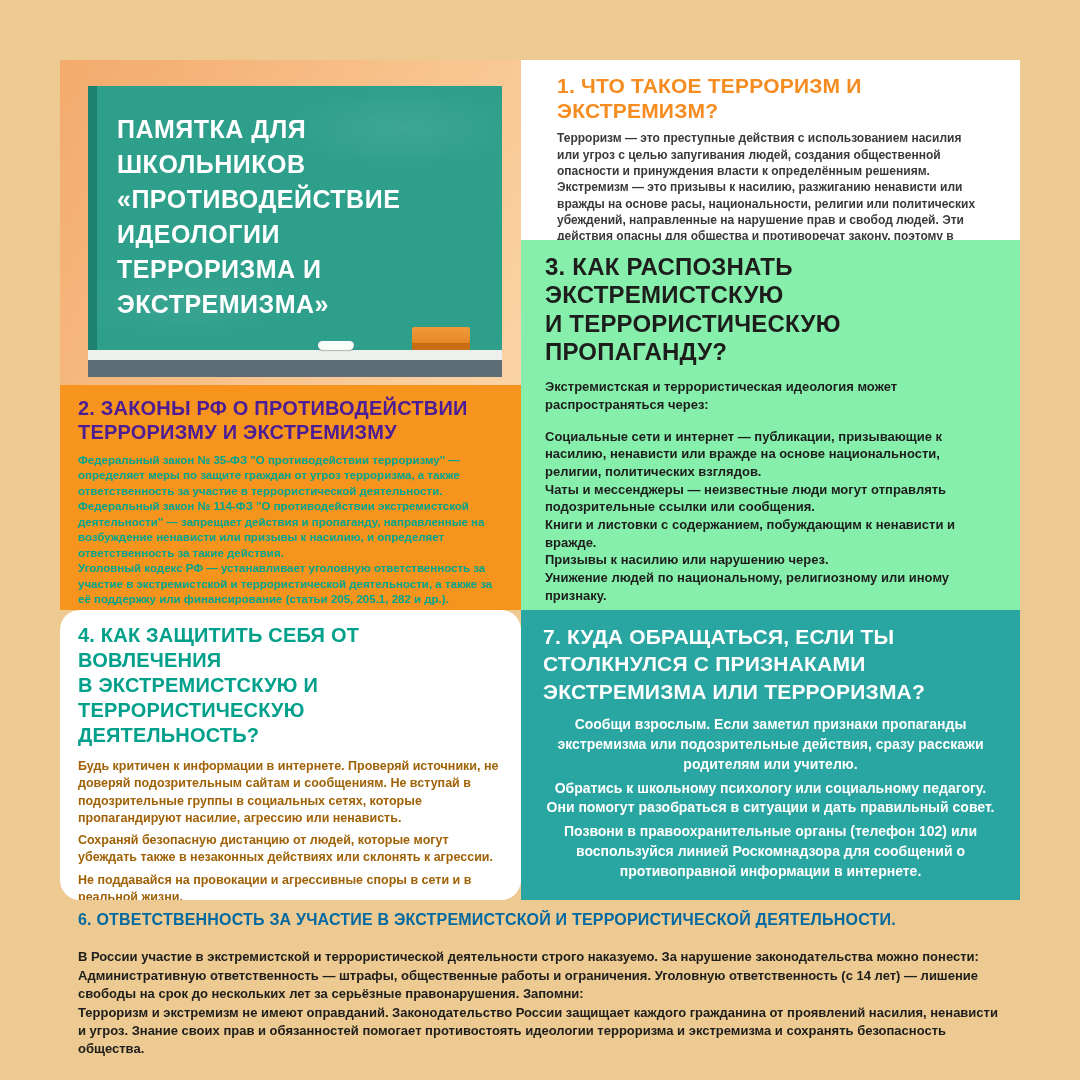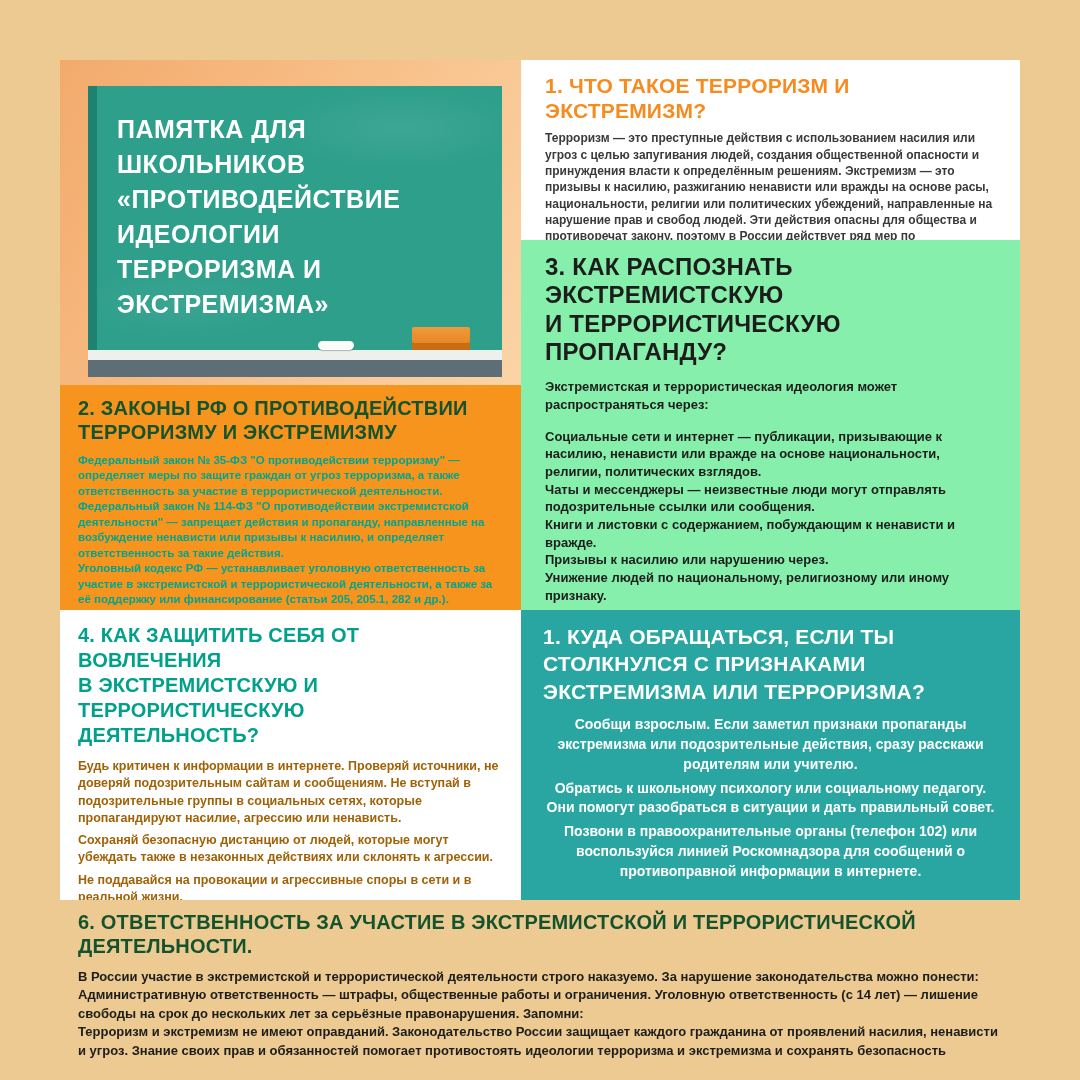--- a/index.html
+++ b/index.html
@@ -45,48 +45,48 @@
     position: absolute; left: 352px; top: 267px; width: 58px; height: 23px;
     background: linear-gradient(#f09a3a, #e27f1e); border-radius: 2px;
     box-shadow: inset 0 -7px 0 #c96d15;
   }
 
   
   .h { margin: 0; white-space: pre-line; font-weight: 700; letter-spacing: 0.2px; }
   .b { margin: 0; font-weight: 700; }
 
   
-  .s1 { left: 521px; top: 60px; width: 499px; height: 180px; background: #ffffff; padding: 13px 24px; }
+  .s1 { left: 521px; top: 60px; width: 499px; height: 180px; background: #ffffff; padding: 13px 36px; }
   .s1 .h { color: #f68b1f; font-size: 21px; line-height: 1.2; margin-bottom: 7px; }
   .s1 .b { color: #3a3a39; font-size: 12px; line-height: 1.36; }
 
   
   .s3 { left: 521px; top: 240px; width: 499px; height: 370px; background: #86efac; padding: 13px 24px; }
   .s3 .h { color: #1d1d1b; font-size: 24px; line-height: 1.18; margin-bottom: 12px; }
   .s3 .b { color: #1d1d1b; font-size: 13px; line-height: 1.36; }
   .s3 .gap { margin-top: 14px; }
 
   
   .s2 { left: 60px; top: 385px; width: 461px; height: 225px; background: #f7941e; padding: 11px 18px; }
-  .s2 .h { color: #14532d; font-size: 20px; line-height: 1.22; margin-bottom: 8px; }
+  .s2 .h { color: #4c1d95; font-size: 20px; line-height: 1.22; margin-bottom: 8px; }
   .s2 .b { color: #00a58d; font-size: 11.5px; line-height: 1.35; }
 
   
-  .s4 { left: 60px; top: 610px; width: 461px; height: 290px; background: #ffffff; padding: 13px 18px; }
+  .s4 { left: 60px; top: 610px; width: 461px; height: 290px; background: #ffffff; padding: 13px 18px; border-radius: 20px; }
   .s4 .h { color: #00a08a; font-size: 20px; line-height: 1.25; margin-bottom: 10px; }
   .s4 .b { color: #a16207; font-size: 12.5px; line-height: 1.38; margin-bottom: 5px; }
 
   
   .s5 { left: 521px; top: 610px; width: 499px; height: 290px; background: #2aa6a2; padding: 13px 22px; }
   .s5 .h { color: #ffffff; font-size: 21px; line-height: 1.3; margin-bottom: 10px; }
   .s5 .b { color: #ffffff; font-size: 14px; line-height: 1.42; margin-bottom: 4px; text-align: center; }
 
   
   .s6 { left: 60px; top: 900px; width: 960px; height: 160px; background: transparent; padding: 10px 18px; }
-  .s6 .h { color: #14532d; font-size: 20px; line-height: 1.2; margin-bottom: 10px; }
+  .s6 .h { color: #0369a1; font-size: 16px; line-height: 1.2; margin-bottom: 19px; }
   .s6 .b { color: #1d1d1b; font-size: 13px; line-height: 1.42; }
 </style>
 </head>
 <body>
 
 <div class="poster">
 
   <section class="block tl">
     <div class="chalkboard">
       <h1 class="board-title">ПАМЯТКА ДЛЯ
@@ -130,21 +130,21 @@
     <h2 class="h">4. КАК ЗАЩИТИТЬ СЕБЯ ОТ ВОВЛЕЧЕНИЯ
 В ЭКСТРЕМИСТСКУЮ И ТЕРРОРИСТИЧЕСКУЮ
 ДЕЯТЕЛЬНОСТЬ?</h2>
     <p class="b">Будь критичен к информации в интернете. Проверяй источники, не доверяй подозрительным сайтам и сообщениям. Не вступай в подозрительные группы в социальных сетях, которые пропагандируют насилие, агрессию или ненависть.</p>
     <p class="b">Сохраняй безопасную дистанцию от людей, которые могут убеждать также в незаконных действиях или склонять к агрессии.</p>
     <p class="b">Не поддавайся на провокации и агрессивные споры в сети и в реальной жизни.</p>
 
   </section>
 
   <section class="block s5">
-    <h2 class="h">1. КУДА ОБРАЩАТЬСЯ, ЕСЛИ ТЫ
+    <h2 class="h">7. КУДА ОБРАЩАТЬСЯ, ЕСЛИ ТЫ
 СТОЛКНУЛСЯ С ПРИЗНАКАМИ
 ЭКСТРЕМИЗМА ИЛИ ТЕРРОРИЗМА?</h2>
     <p class="b">Сообщи взрослым. Если заметил признаки пропаганды экстремизма или подозрительные действия, сразу расскажи родителям или учителю.</p>
     <p class="b">Обратись к школьному психологу или социальному педагогу. Они помогут разобраться в ситуации и дать правильный совет.</p>
     <p class="b">Позвони в правоохранительные органы (телефон 102) или воспользуйся линией Роскомнадзора для сообщений о противоправной информации в интернете.</p>
   </section>
 
   <section class="block s6">
     <h2 class="h">6. ОТВЕТСТВЕННОСТЬ ЗА УЧАСТИЕ В ЭКСТРЕМИСТСКОЙ И ТЕРРОРИСТИЧЕСКОЙ ДЕЯТЕЛЬНОСТИ.</h2>
     <p class="b">В России участие в экстремистской и террористической деятельности строго наказуемо. За нарушение законодательства можно понести:</p>

